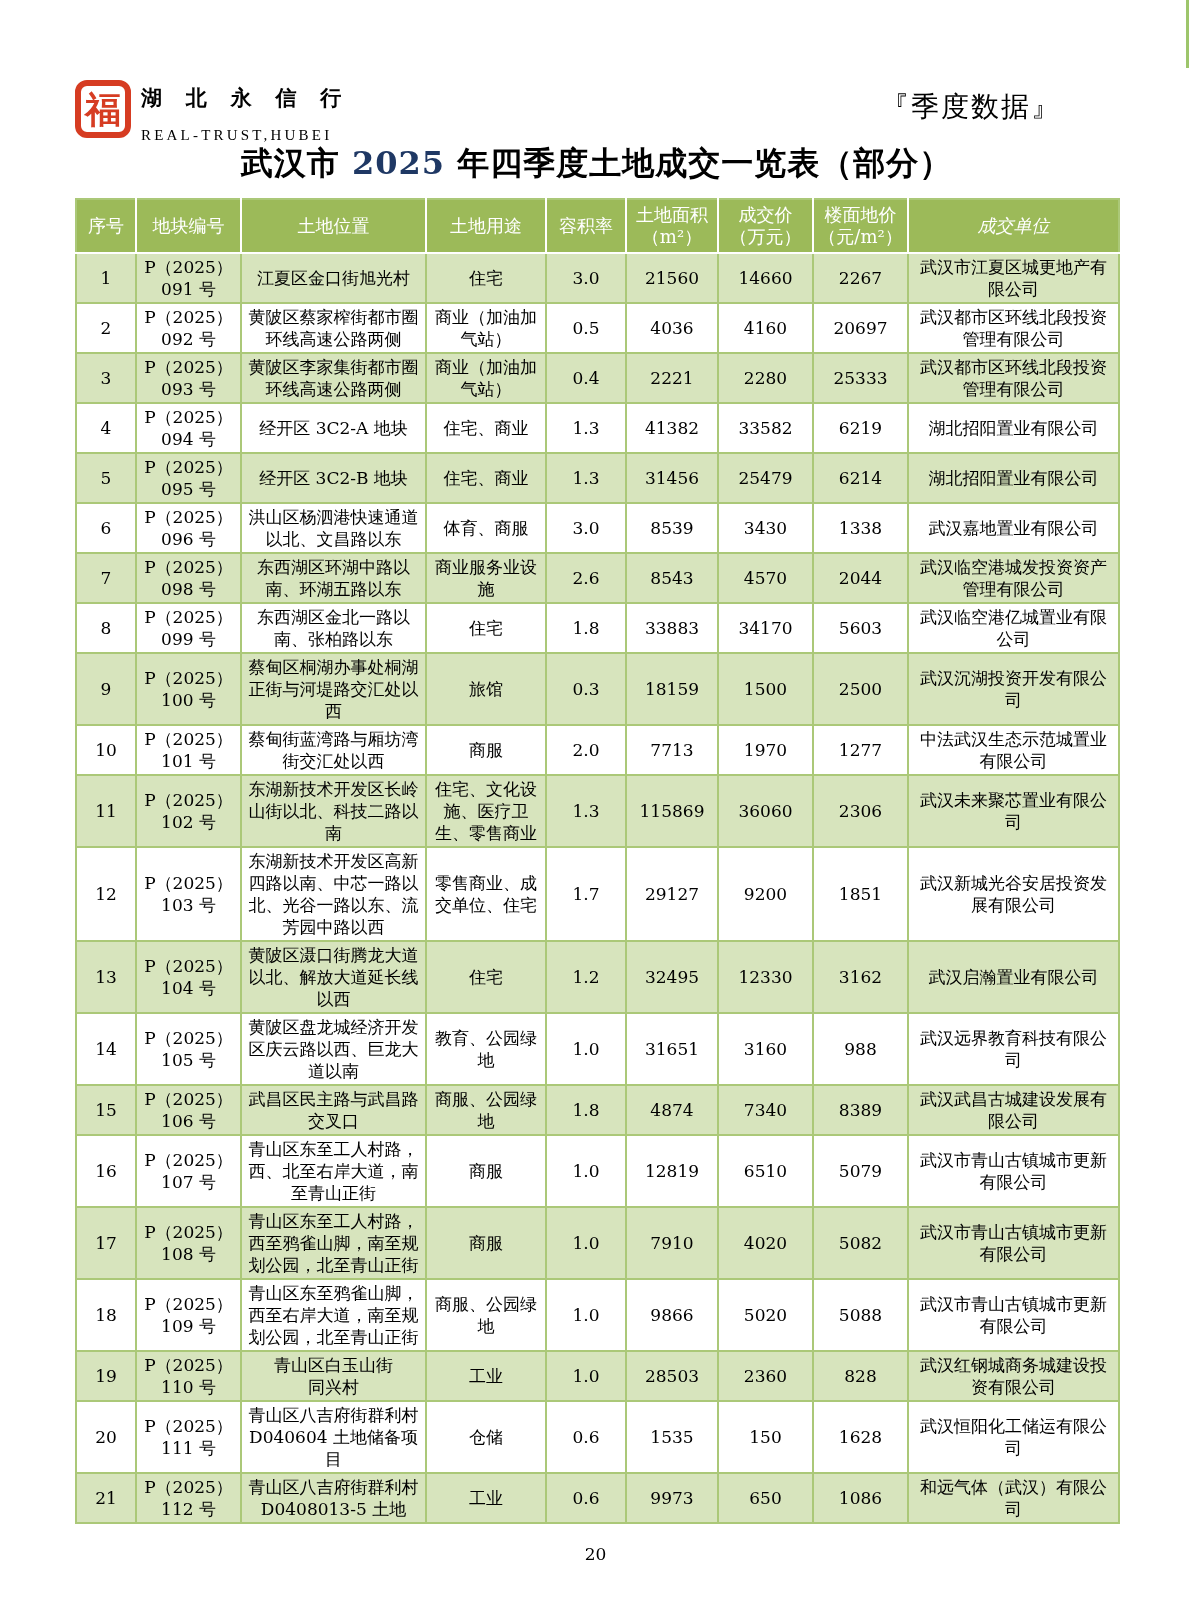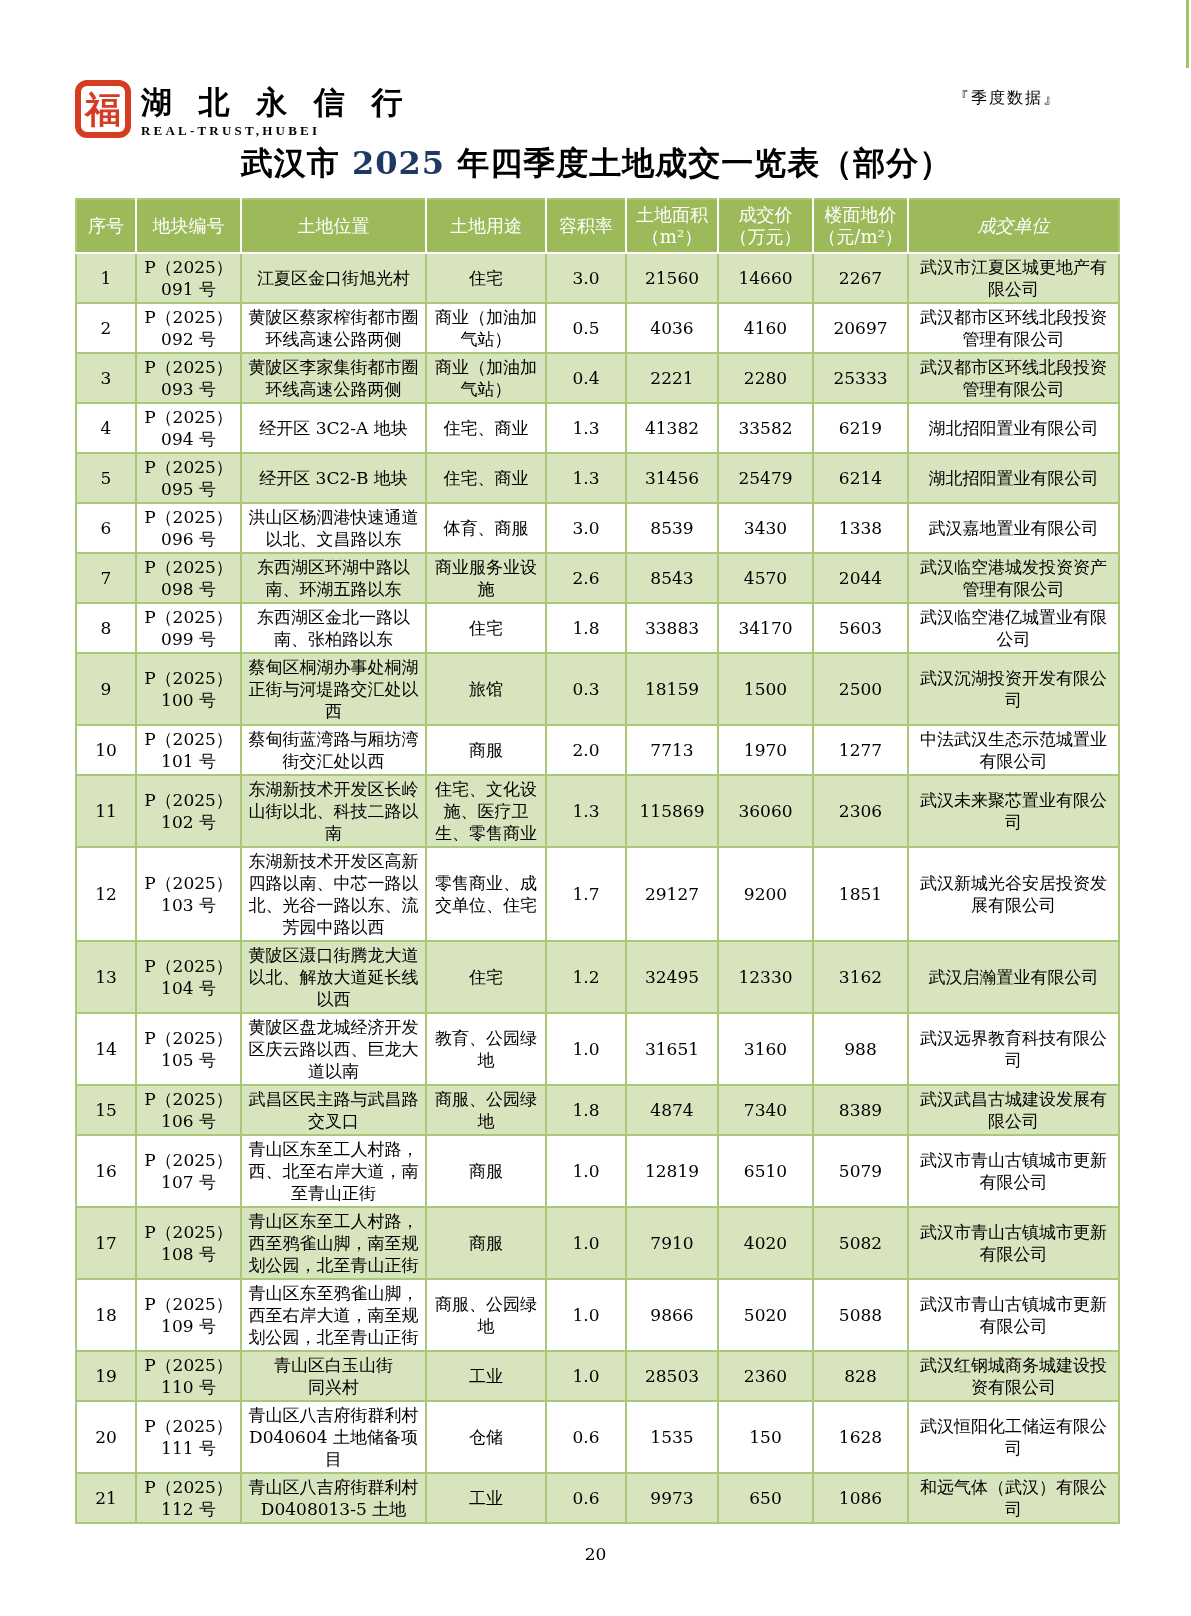--- a/index.html
+++ b/index.html
@@ -19,30 +19,30 @@
   .logo{display:flex; align-items:flex-start; gap:10px;}
   .seal{
     width:56px; height:58px; border:6px solid var(--seal_red); border-radius:12px;
     display:flex; align-items:center; justify-content:center;
     color:var(--seal_red); font-weight:bold; font-size:36px; line-height:1;
     font-family:"DejaVu Serif","Liberation Serif",serif;
   }
   .logo-text{display:flex; flex-direction:column; justify-content:center; padding-top:6px;}
   .logo-cn{
     font-family:"Liberation Sans","DejaVu Sans",sans-serif; font-weight:bold;
-    font-size:31px; letter-spacing:9px; line-height:1.1; white-space:nowrap;
+    font-size:21px; letter-spacing:9px; line-height:1.1; white-space:nowrap;
   }
   .logo-en{
-    font-family:"Liberation Serif","DejaVu Serif",serif; font-weight:bold;
-    font-size:13px; letter-spacing:3.2px; margin-top:3px; white-space:nowrap;
+    font-family:"Liberation Serif","DejaVu Serif",serif; font-weight:normal;
+    font-size:15px; letter-spacing:3.2px; margin-top:18px; white-space:nowrap;
   }
   .issue-tag{
     position:absolute; right:55px; top:8px;
     font-family:Liberation Sans, sans-serif;
-    font-size:16px; letter-spacing:2px;
+    font-size:28px; letter-spacing:2px;
   }
 
   
   .doc-title{
     position:absolute; top:142px; left:75px; width:1043px; text-align:center;
     font-size:32px; font-weight:bold; letter-spacing:1px;
   }
   .doc-title .year{color:var(--title_year);}
 
   

